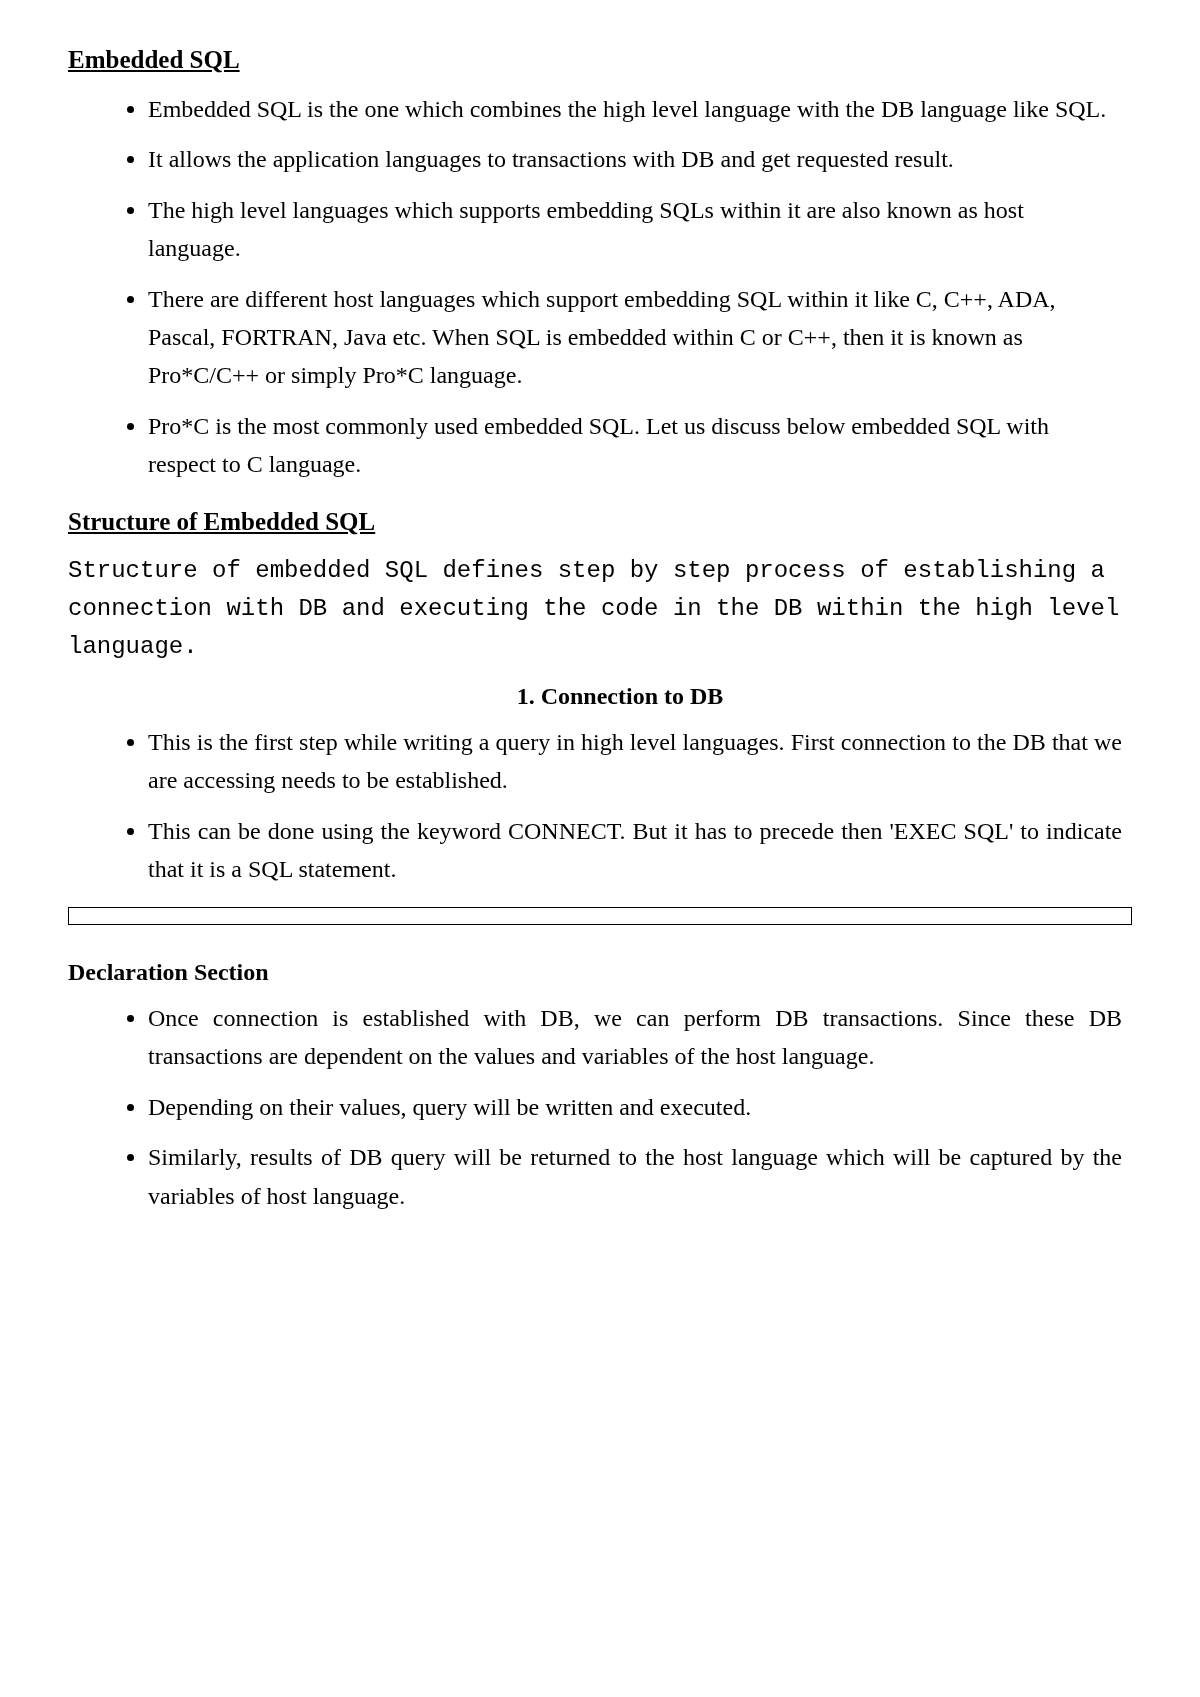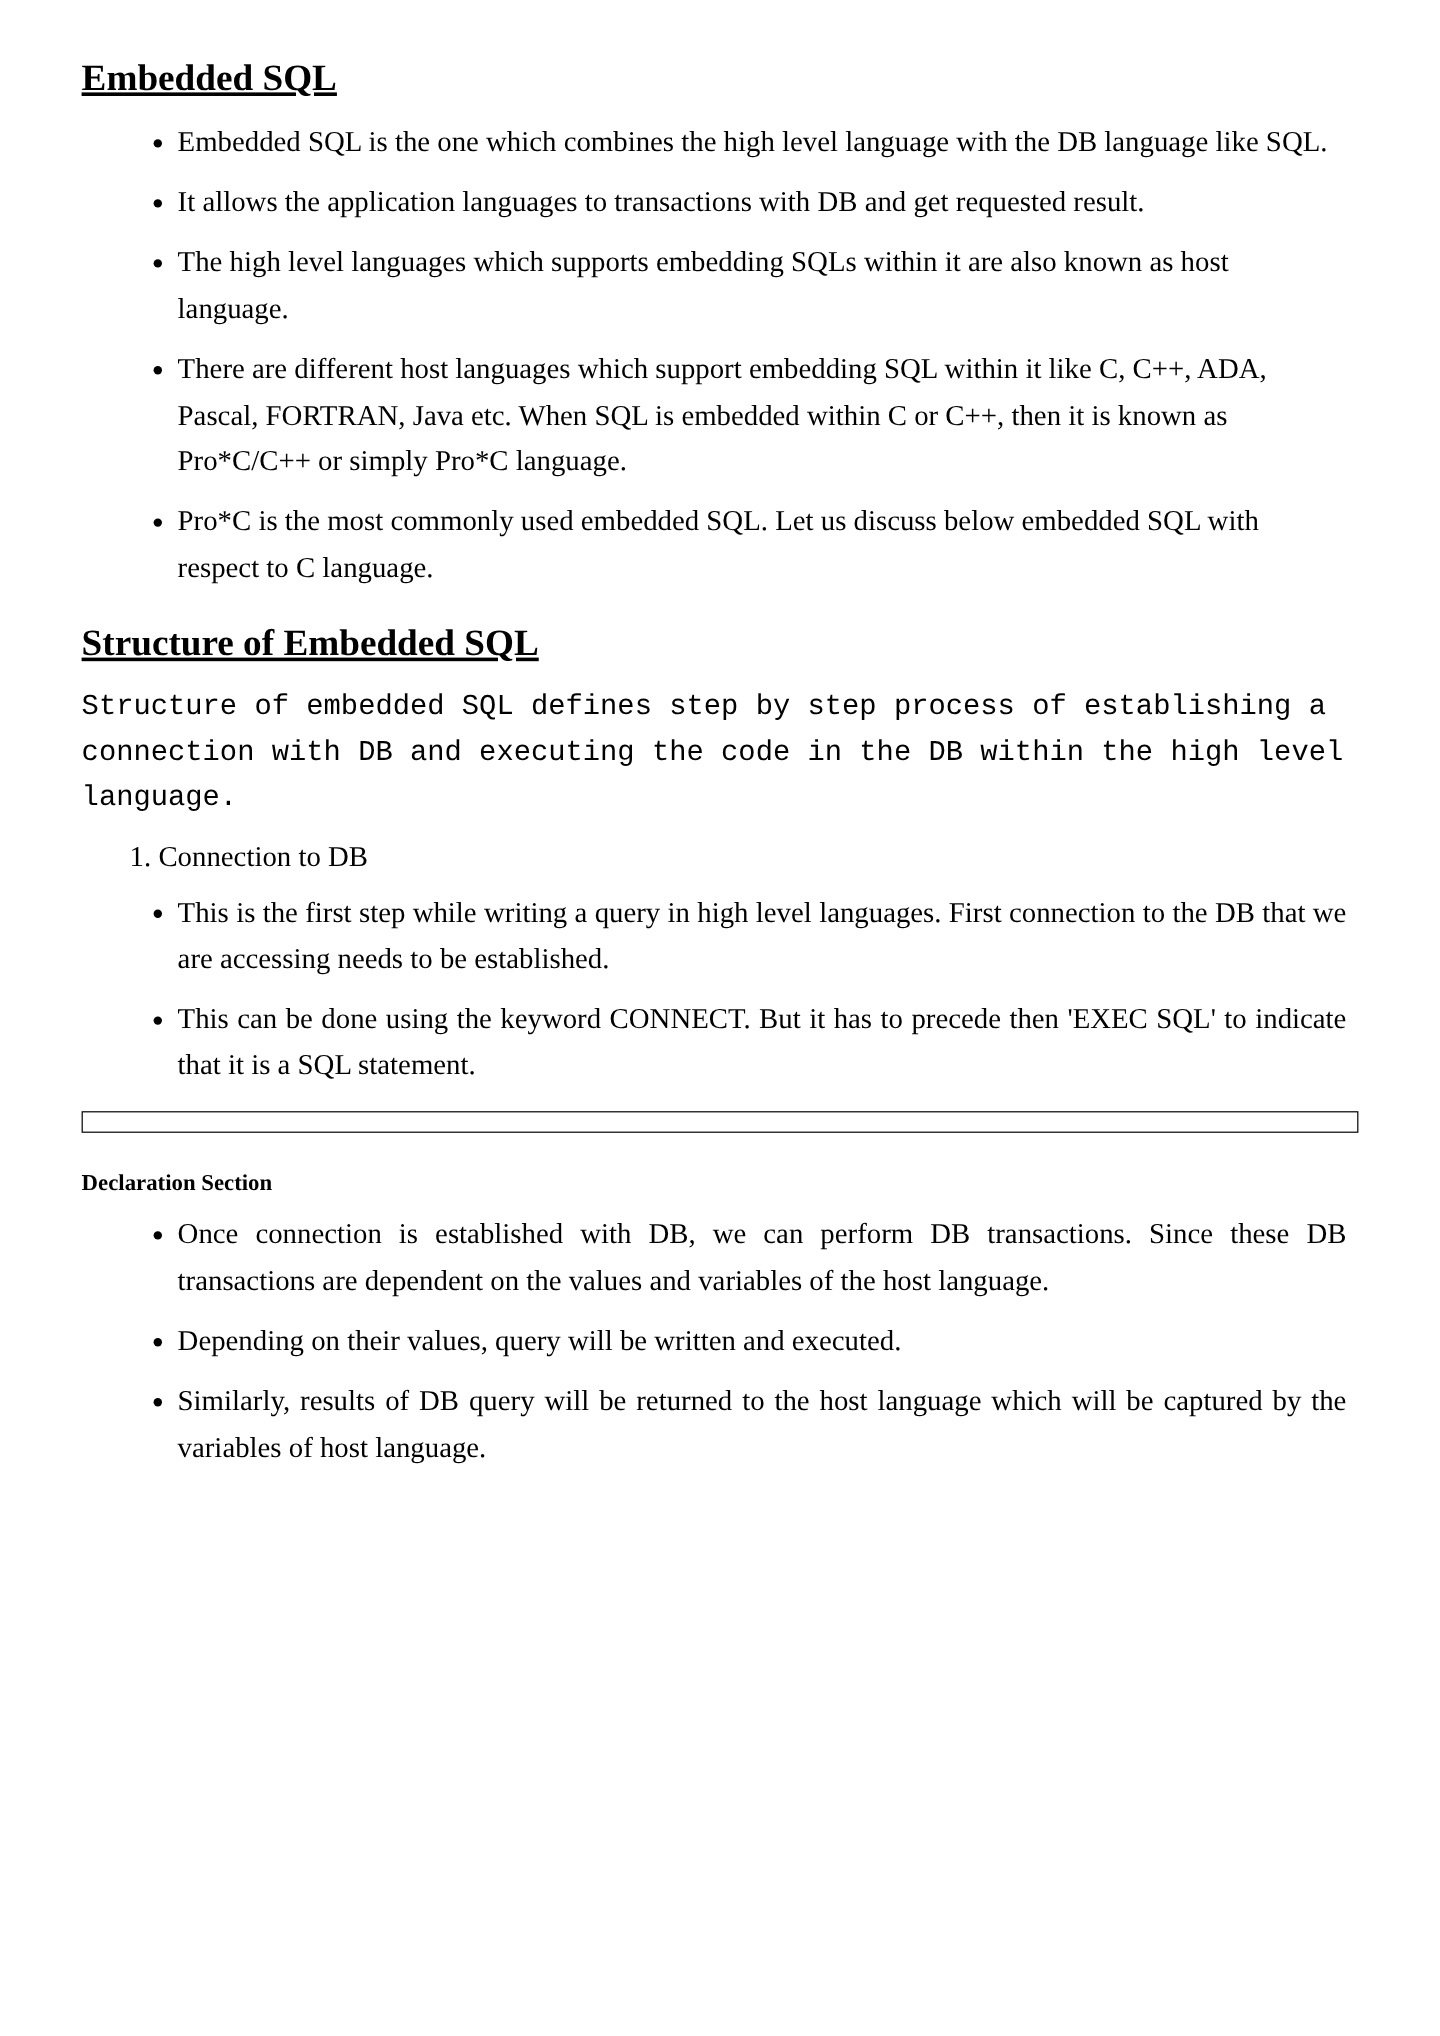--- a/index.html
+++ b/index.html
@@ -9,47 +9,48 @@
       color: #000;
       background: #fff;
       margin: 0;
       padding: 40px 68px;
       width: 1200px;
       box-sizing: border-box;
     }
     .heading {
       font-weight: bold;
       text-decoration: underline;
-      font-size: 31px;
+      font-size: 25px;
       margin-bottom: 10px;
     }
     .subheading {
       font-weight: bold;
-      font-size: 19px;
+      font-size: 24px;
       margin-top: 28px;
       margin-bottom: 8px;
     }
     ul {
       list-style-type: disc;
       padding-left: 80px;
       margin: 8px 0 18px 0;
     }
     ul li {
       margin-bottom: 12px;
       padding-right: 10px;
     }
     .para {
       margin: 6px 0 10px 0;
       font-family: Liberation Mono, monospace;
     }
     .numbered {
-      font-weight: normal;
+      font-weight: bold;
       padding-left: 40px;
       margin-top: 8px;
       margin-bottom: 6px;
+      text-align: center;
     }
     .justify li {
       text-align: justify;
     }
     .codebox {
       border: 1px solid #000;
       padding: 8px 10px;
       margin: 10px 0 28px 0;
       font-family: Georgia, 'Times New Roman', serif;
       line-height: 1.7;

